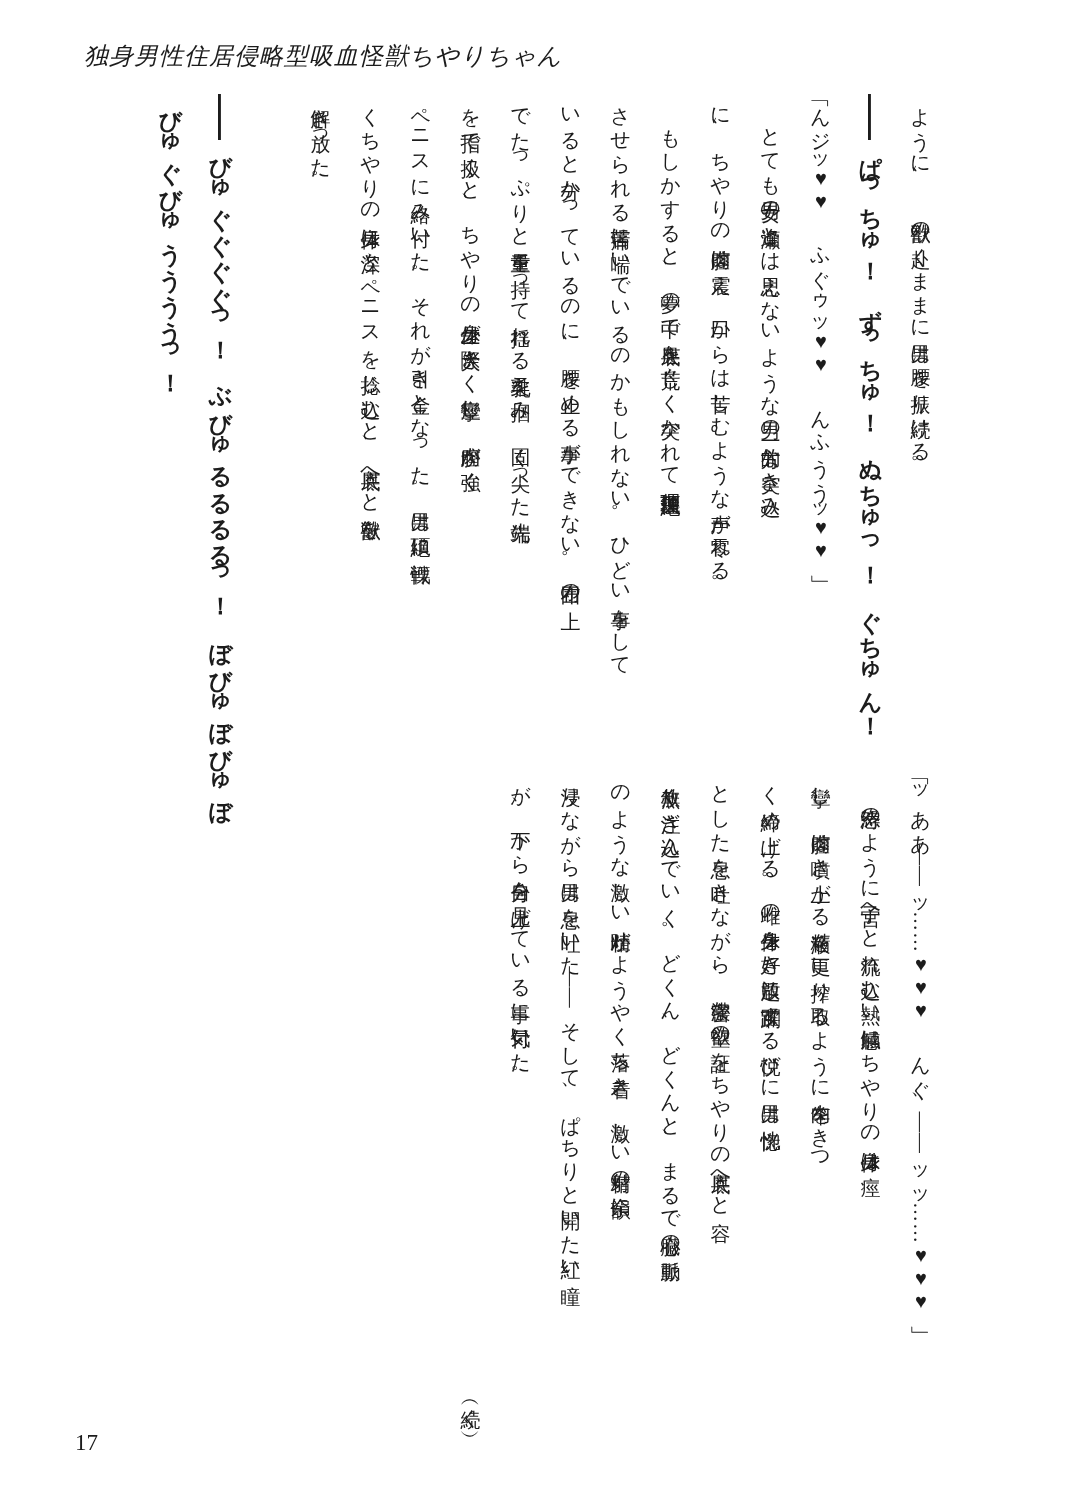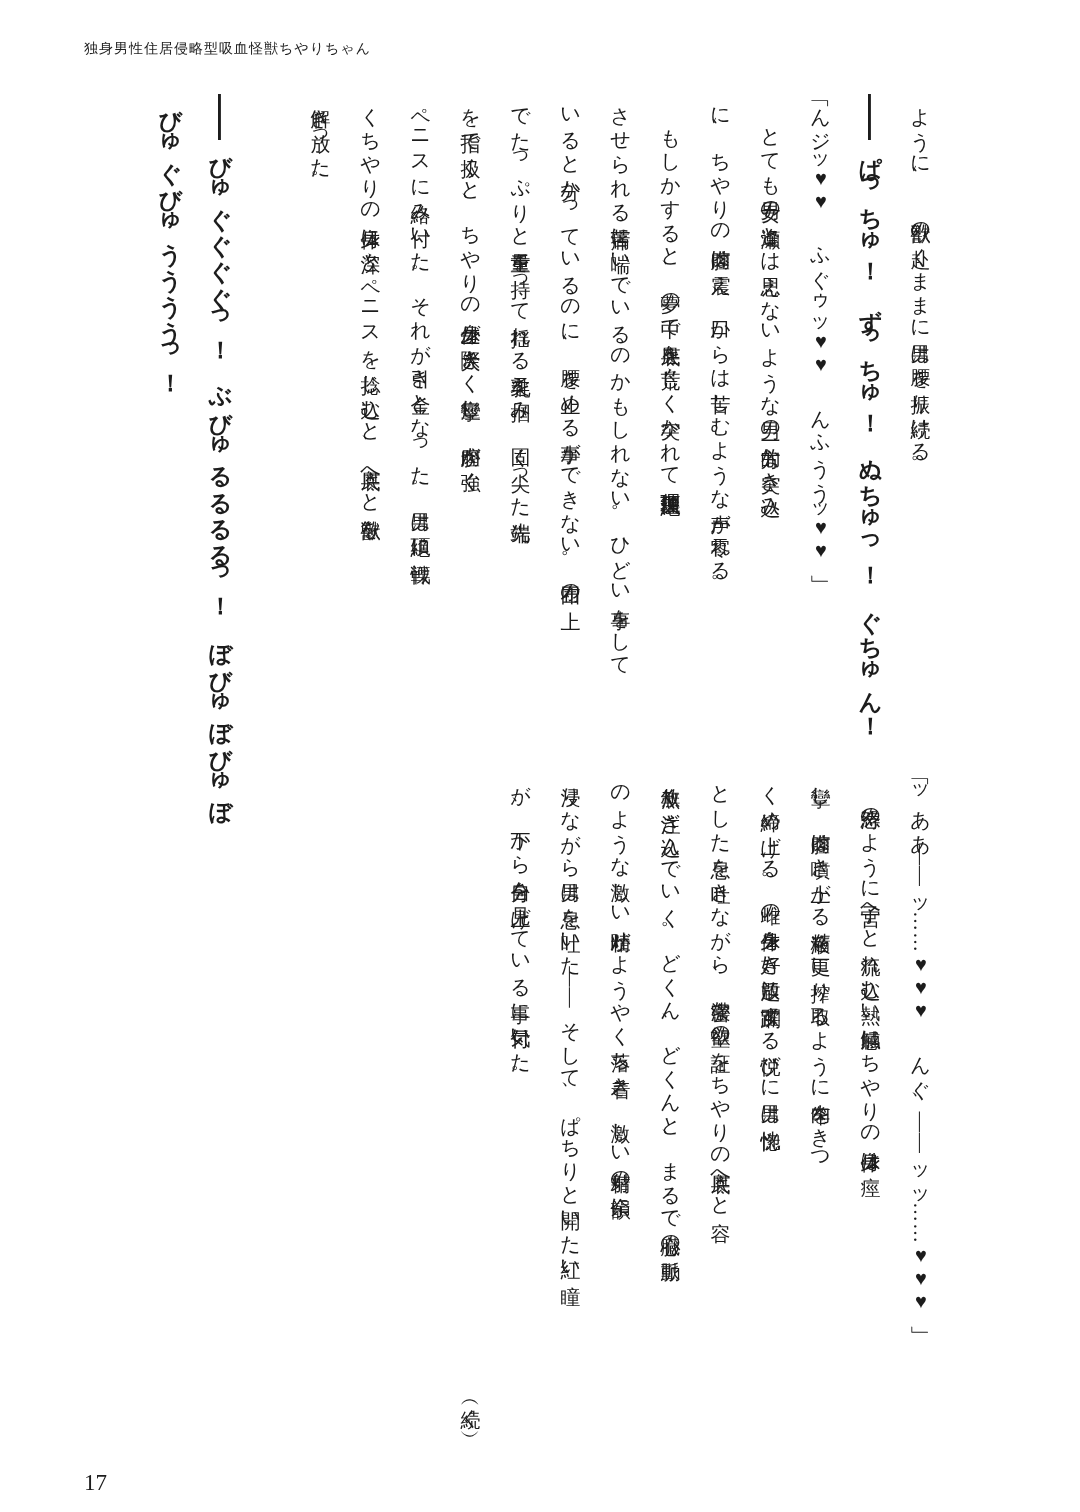--- a/index.html
+++ b/index.html
@@ -12,23 +12,24 @@
     position: relative;
     background: #ffffff;
     color: #1c1c1c;
     font-family: "Liberation Serif", "DejaVu Serif", serif;
     overflow: hidden;
   }
   .page-header {
     position: absolute;
     top: 40px;
     left: 84px;
-    font-size: 14px;
+    font-size: 24px;
     letter-spacing: 1px;
     white-space: nowrap;
+    font-style: italic;
   }
   .vblock {
     position: absolute;
     writing-mode: vertical-rl;
     text-orientation: mixed;
     white-space: nowrap;
   }
   .upper-block {
     top: 94px;
     right: 134px;
@@ -57,23 +58,22 @@
   .vcol.blank {
     
   }
   .vcol.end {
     
     text-align: end;
   }
   .page-number {
     position: absolute;
     top: 1430px;
-    left: 84px;
+    left: 75px;
     font-size: 23px;
-    margin-top: 40px;
   }
 </style>
 </head>
 <body>
 
 <div class="page-header">独身男性住居侵略型吸血怪獣ちやりちゃん</div>
 
 <div class="vblock upper-block">
     <p class="vcol normal">ように、　獣欲の赴くままに男は腰を振り続ける。</p>
     <p class="vcol sfx">――ぱっちゅ！　ずっちゅ！　ぬちゅっ！　ぐちゅん！</p>

